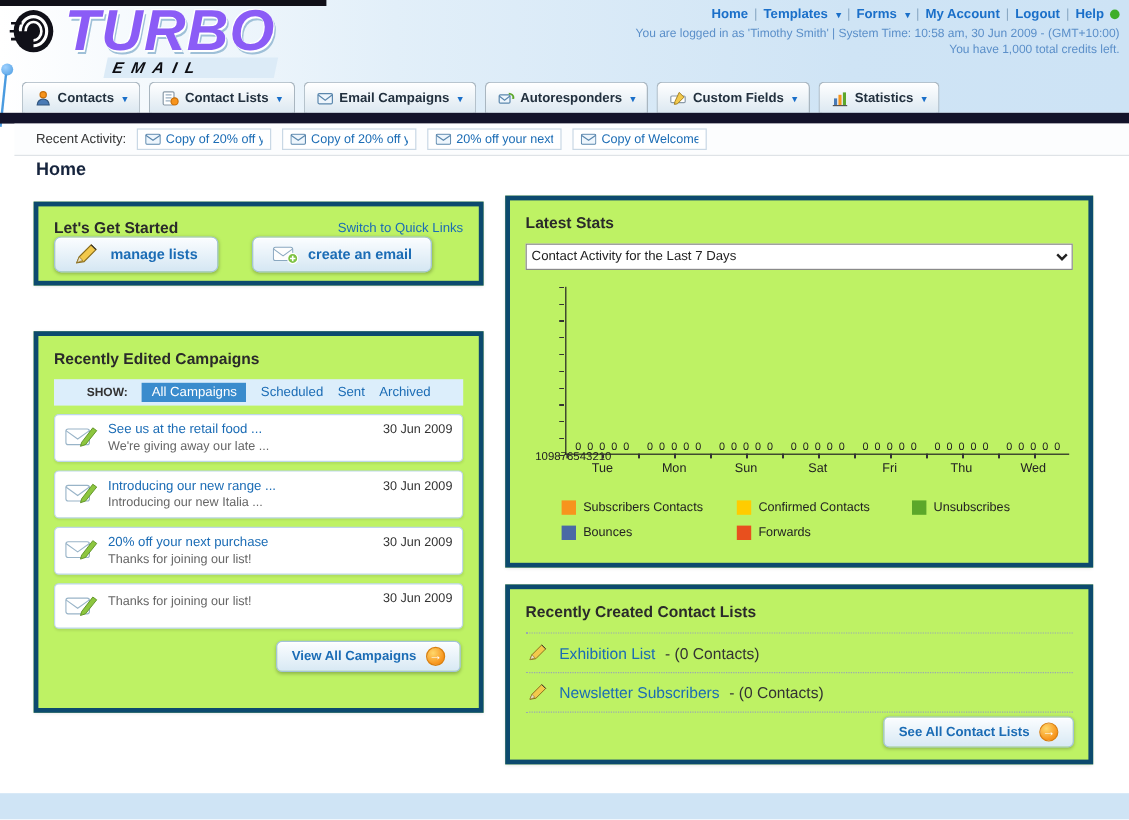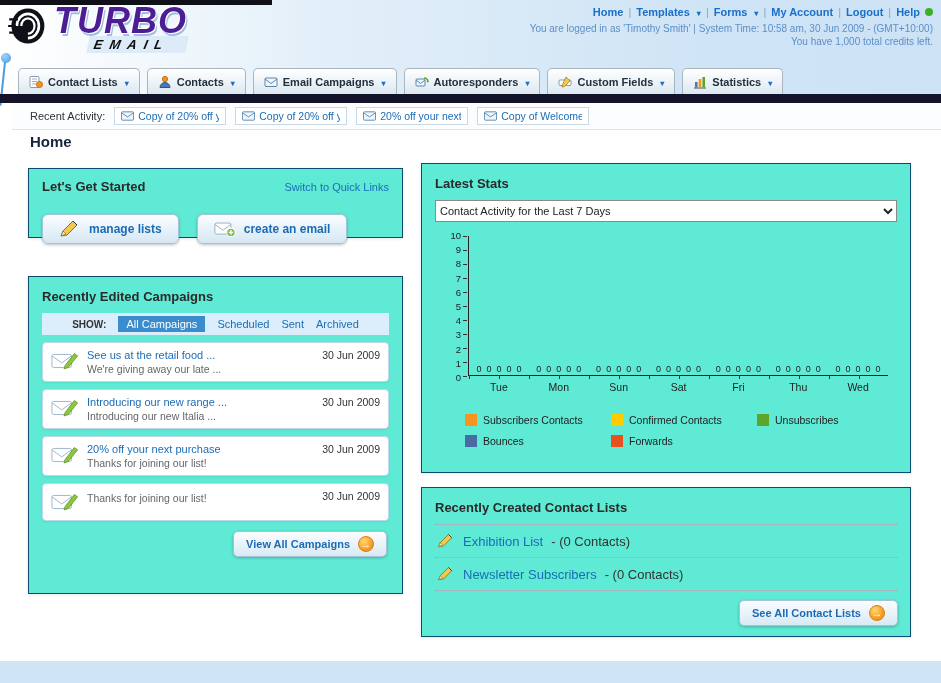--- a/index.html
+++ b/index.html
@@ -13,21 +13,21 @@
   
   .header-bg {
     position:absolute; top:0; left:0; width:941px; height:94px;
     background:linear-gradient(to right,#ffffff 0%,#e2eff9 35%,#cfe4f5 75%,#cde3f5 100%);
   }
   .logo-speed { position:absolute; top:0; left:0; width:272px; height:5px; background:#101018; }
   .logo { position:absolute; top:4px; left:6px; display:flex; align-items:flex-start; gap:2px; cursor:pointer; }
   .logo-swirl svg { width:46px; height:44px; }
   .logo-text { display:flex; flex-direction:column; }
   .logo-turbo {
-    font-size:36px; font-weight:bold; font-style:italic; line-height:0.95; color:#4c1d95;
+    font-size:48px; font-weight:bold; font-style:italic; line-height:0.95; color:#8b5cf6;
     letter-spacing:1px; text-shadow:1px 1px 0 #fff,-1px -1px 0 #fff,2px 3px 0 #9fc0d8;
   }
   .logo-email {
     font-size:13px; font-weight:bold; font-style:italic; letter-spacing:7px; color:#0d0d12;
     margin-left:34px; margin-top:-2px; background:#dcebf7; padding:1px 6px; transform:skewX(-12deg);
   }
   .balloon { position:absolute; left:1px; top:53px; width:10px; height:10px; border-radius:50%;
     background:radial-gradient(circle at 35% 30%,#9fd1ff,#4a9be0); }
   .balloon::after { content:""; position:absolute; top:9px; left:3px; width:2px; height:44px;
     background:#4a9be0; transform:rotate(6deg); transform-origin:top; }
@@ -61,29 +61,29 @@
   }
   .activity-label { font-size:11px; color:#333; }
   .chip { display:flex; align-items:center; gap:4px; border:1px solid #c9d8e5; background:#fff;
     padding:2px 6px; margin-left:9px; max-width:112px; cursor:pointer; }
   .chip svg { width:13px; height:10px; flex:0 0 auto; }
   .chip .chip-text { color:#1b6cb5; font-size:10.5px; white-space:nowrap; overflow:hidden; }
 
   
   .page-title { position:absolute; top:133px; left:30px; font-size:15px; font-weight:bold; color:#16243d; }
 
-  .panel { position:absolute; background:#5eead4; border:1px solid #0c4a6e; box-shadow:0 1px 3px rgba(0,0,0,.1); }
+  .panel { position:absolute; background:#bef264; border:4px solid #0c4a6e; box-shadow:0 1px 3px rgba(0,0,0,.1); }
   .panel-pad { padding:10px 13px; }
   .panel-title { font-size:13px; font-weight:bold; color:#2a2a2a; }
   .panel-head { display:flex; justify-content:space-between; align-items:center; }
   .link { color:#1b6cb5; font-size:11px; }
 
   
   .gs-panel { left:28px; top:168px; width:375px; height:70px; }
-  .gs-buttons { display:flex; gap:18px; margin-top:20px; }
+  .gs-buttons { display:flex; gap:28px; margin-top:0; }
   button { font-family:inherit; cursor:pointer; }
   .big-btn {
     display:inline-flex; align-items:center; gap:8px; padding:5px 16px;
     border:1px solid #a3c3da; border-radius:6px;
     background:linear-gradient(#fbfdff,#d5e7f3); color:#1b6cb5; font-weight:bold; font-size:12px;
     box-shadow:0 1px 3px rgba(0,0,0,.25), inset 0 1px 0 #fff;
   }
   .big-btn svg { width:22px; height:18px; }
 
   
@@ -110,21 +110,21 @@
     background:radial-gradient(circle at 35% 30%,#ffd86b,#f7941d 70%);
     color:#fff; font-size:11px; line-height:14px; text-align:center; font-weight:bold; }
   .arrow-circle::before { content:"\2192"; }
 
   
   .stats-panel { left:421px; top:163px; width:490px; height:310px; }
   .stats-select { width:100%; margin-top:8px; height:22px; font-size:11px; font-family:inherit;
     border:1px solid #8a8a8a; background:#fff; color:#222; }
   .chart { position:relative; margin-top:14px; margin-left:8px; height:235px; }
   .y-axis { position:absolute; left:0; top:-5px; height:152px; width:18px; display:flex;
-    flex-direction:column; justify-content:space-between; align-items:flex-end;
+    justify-content:space-between; align-items:flex-end;
     font-size:9.5px; color:#222; }
   .y-axis div { line-height:10px; height:10px; }
   .y-ticks { position:absolute; left:20px; top:0; width:4px; height:142px;
     background:repeating-linear-gradient(to bottom,#333 0 1px,transparent 1px 14px); }
   .plot { position:absolute; left:25px; top:0; width:420px; height:140px;
     border-left:1px solid #222; border-bottom:1px solid #222; }
   .groups { display:flex; height:100%; align-items:flex-end; }
   .cgroup { flex:1; display:flex; justify-content:center; }
   .cvals { display:flex; gap:5px; font-size:9px; color:#222; padding-bottom:1px; }
   .x-ticks { position:absolute; left:0; top:100%; width:100%; height:4px;
@@ -186,33 +186,33 @@
     <a>Help</a>
     <span class="green-dot"></span>
   </div>
   <div class="login-line">You are logged in as 'Timothy Smith' | System Time: 10:58 am, 30 Jun 2009 - (GMT+10:00)</div>
   <div class="credits-line">You have 1,000 total credits left.</div>
 </div>
 
 <div class="tabs">
   <div class="tab">
     <svg viewBox="0 0 14 14">
+        <circle cx="7" cy="4" r="2.6" fill="#f7941d" stroke="#c96f08"></circle>
+        <path d="M2 12.5a5 5 0 0 1 10 0z" fill="#4a7ab5" stroke="#32567f"></path>
+      </svg>
+    <span>Contacts</span>
+    <span class="caret"></span>
+  </div>
+  <div class="tab">
+    <svg viewBox="0 0 14 14">
         <rect x="1" y="1.5" width="9" height="11" rx="1" fill="#fff" stroke="#8a9aa8"></rect>
         <path d="M3 4h5M3 6.5h5M3 9h4" stroke="#9ab0c2"></path>
         <circle cx="10.5" cy="9.5" r="3" fill="#f7941d" stroke="#c96f08"></circle>
       </svg>
     <span>Contact Lists</span>
-    <span class="caret"></span>
-  </div>
-  <div class="tab">
-    <svg viewBox="0 0 14 14">
-        <circle cx="7" cy="4" r="2.6" fill="#f7941d" stroke="#c96f08"></circle>
-        <path d="M2 12.5a5 5 0 0 1 10 0z" fill="#4a7ab5" stroke="#32567f"></path>
-      </svg>
-    <span>Contacts</span>
     <span class="caret"></span>
   </div>
   <div class="tab">
     <svg viewBox="0 0 14 14">
         <rect x="1" y="3" width="12" height="8.5" rx="1" fill="#eef6fd" stroke="#5b87ad"></rect>
         <path d="M1 4l6 4.5L13 4" fill="none" stroke="#5b87ad"></path>
       </svg>
     <span>Email Campaigns</span>
     <span class="caret"></span>
   </div>

